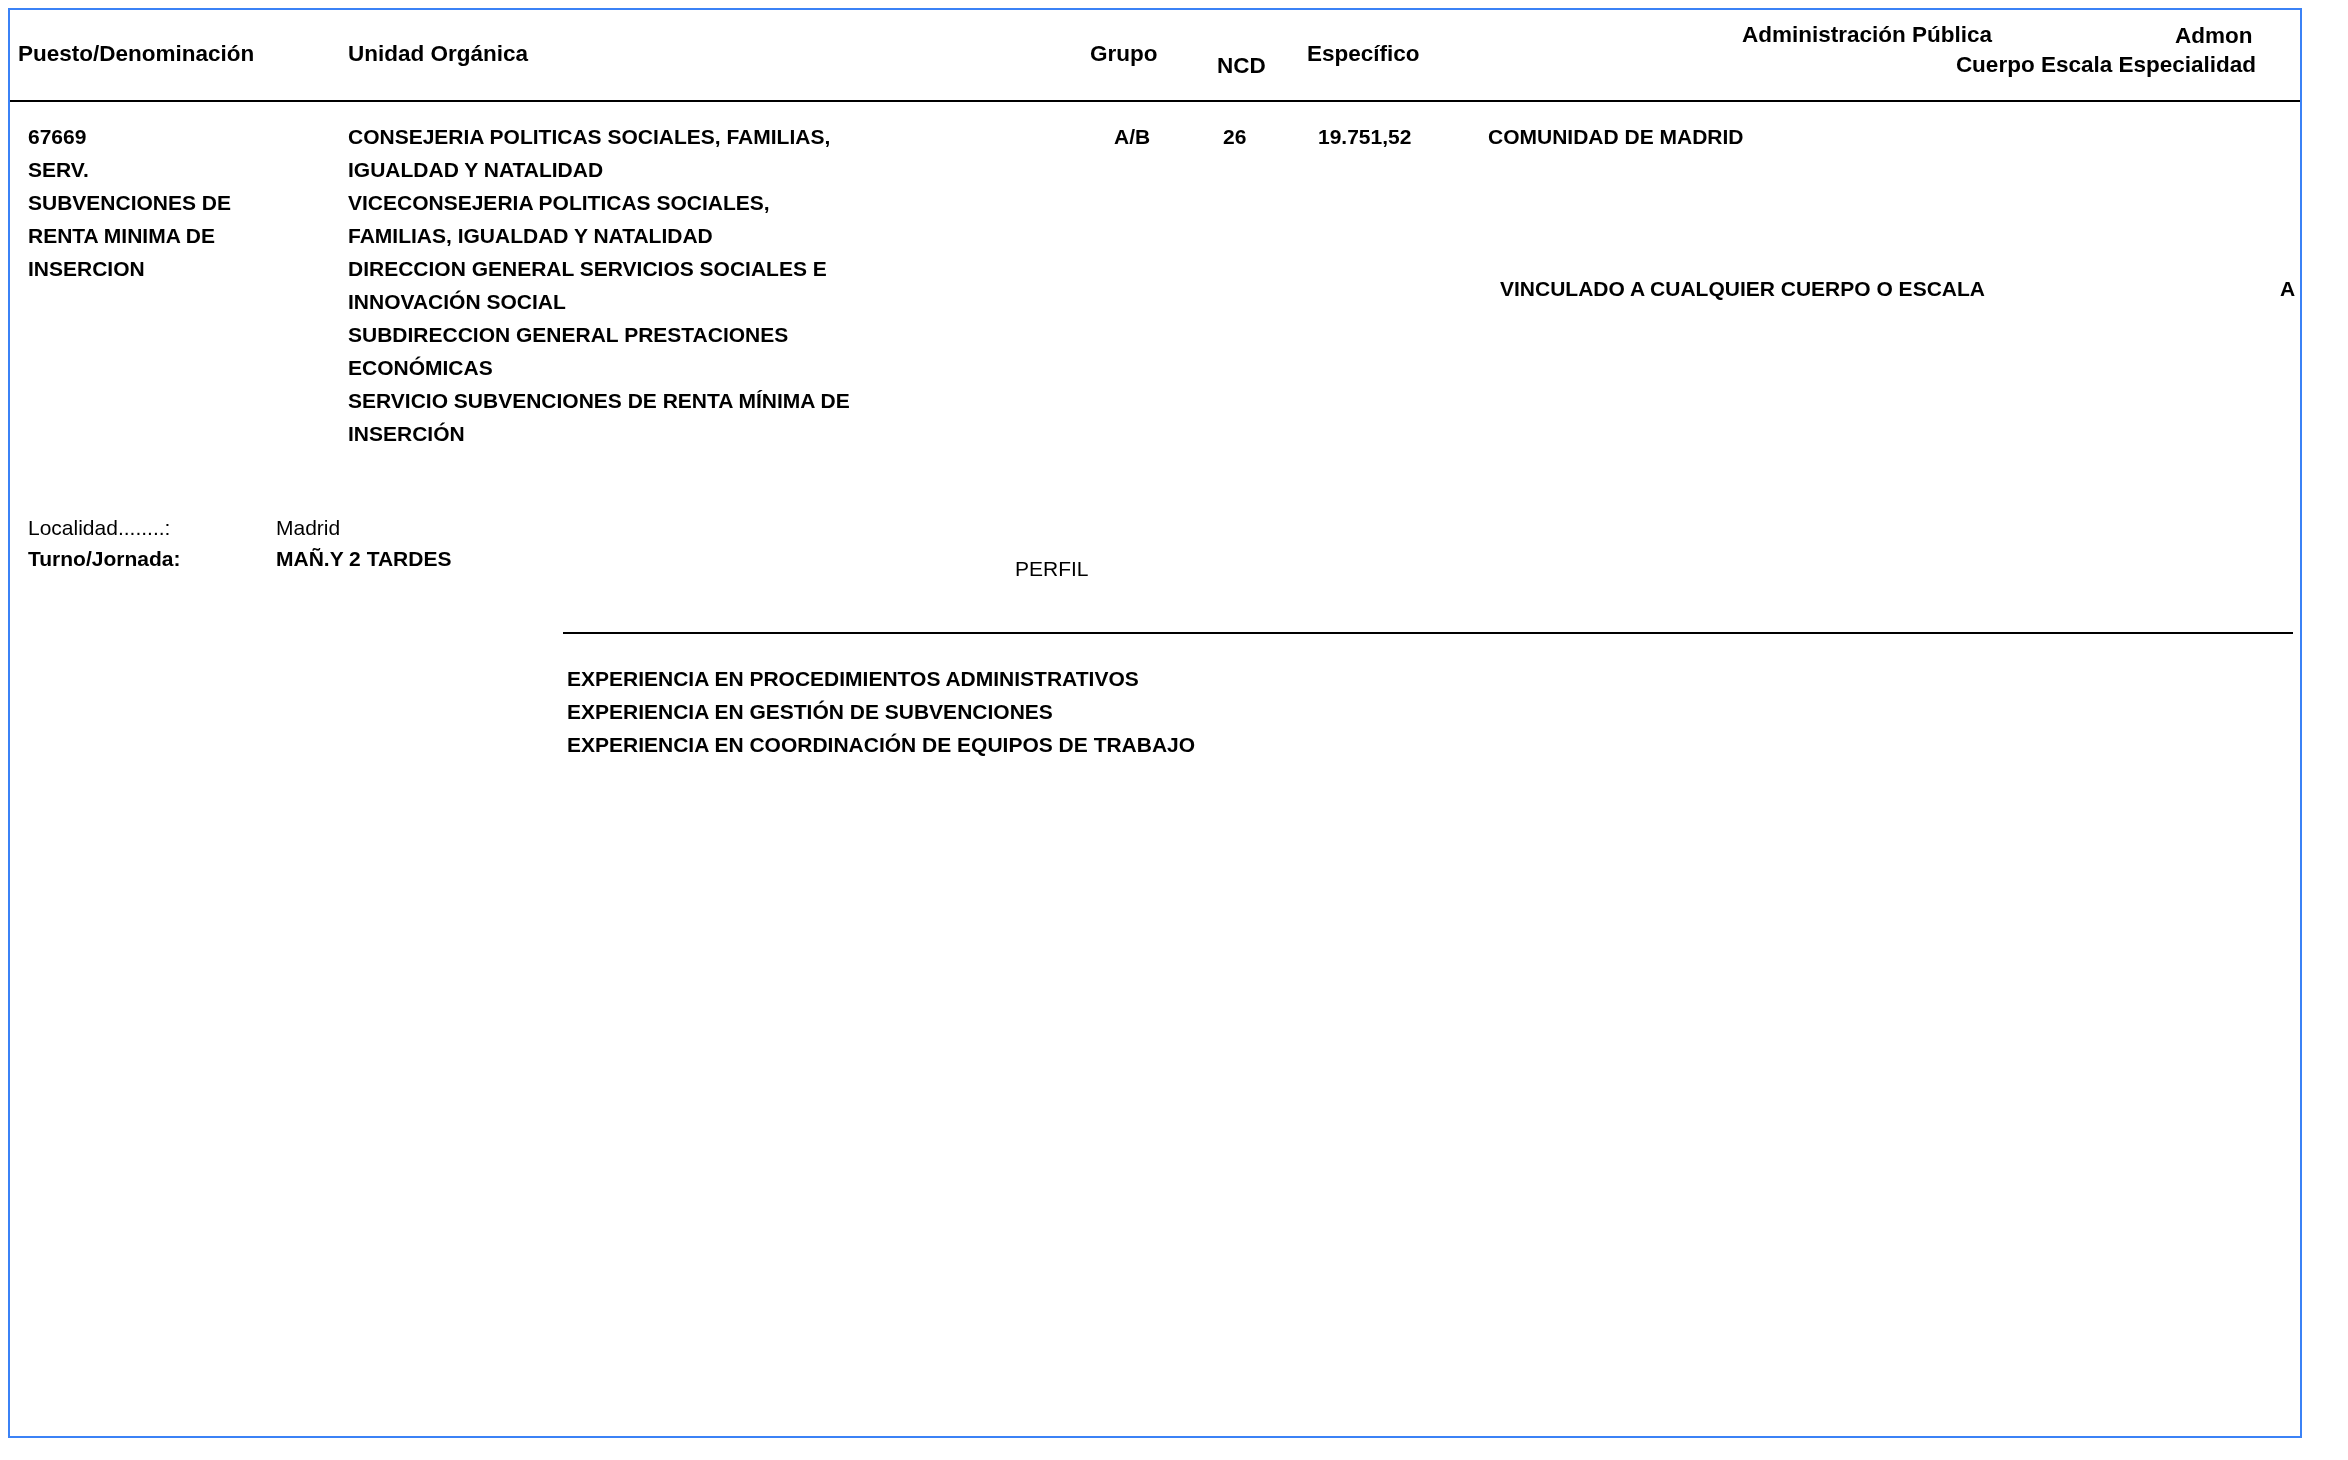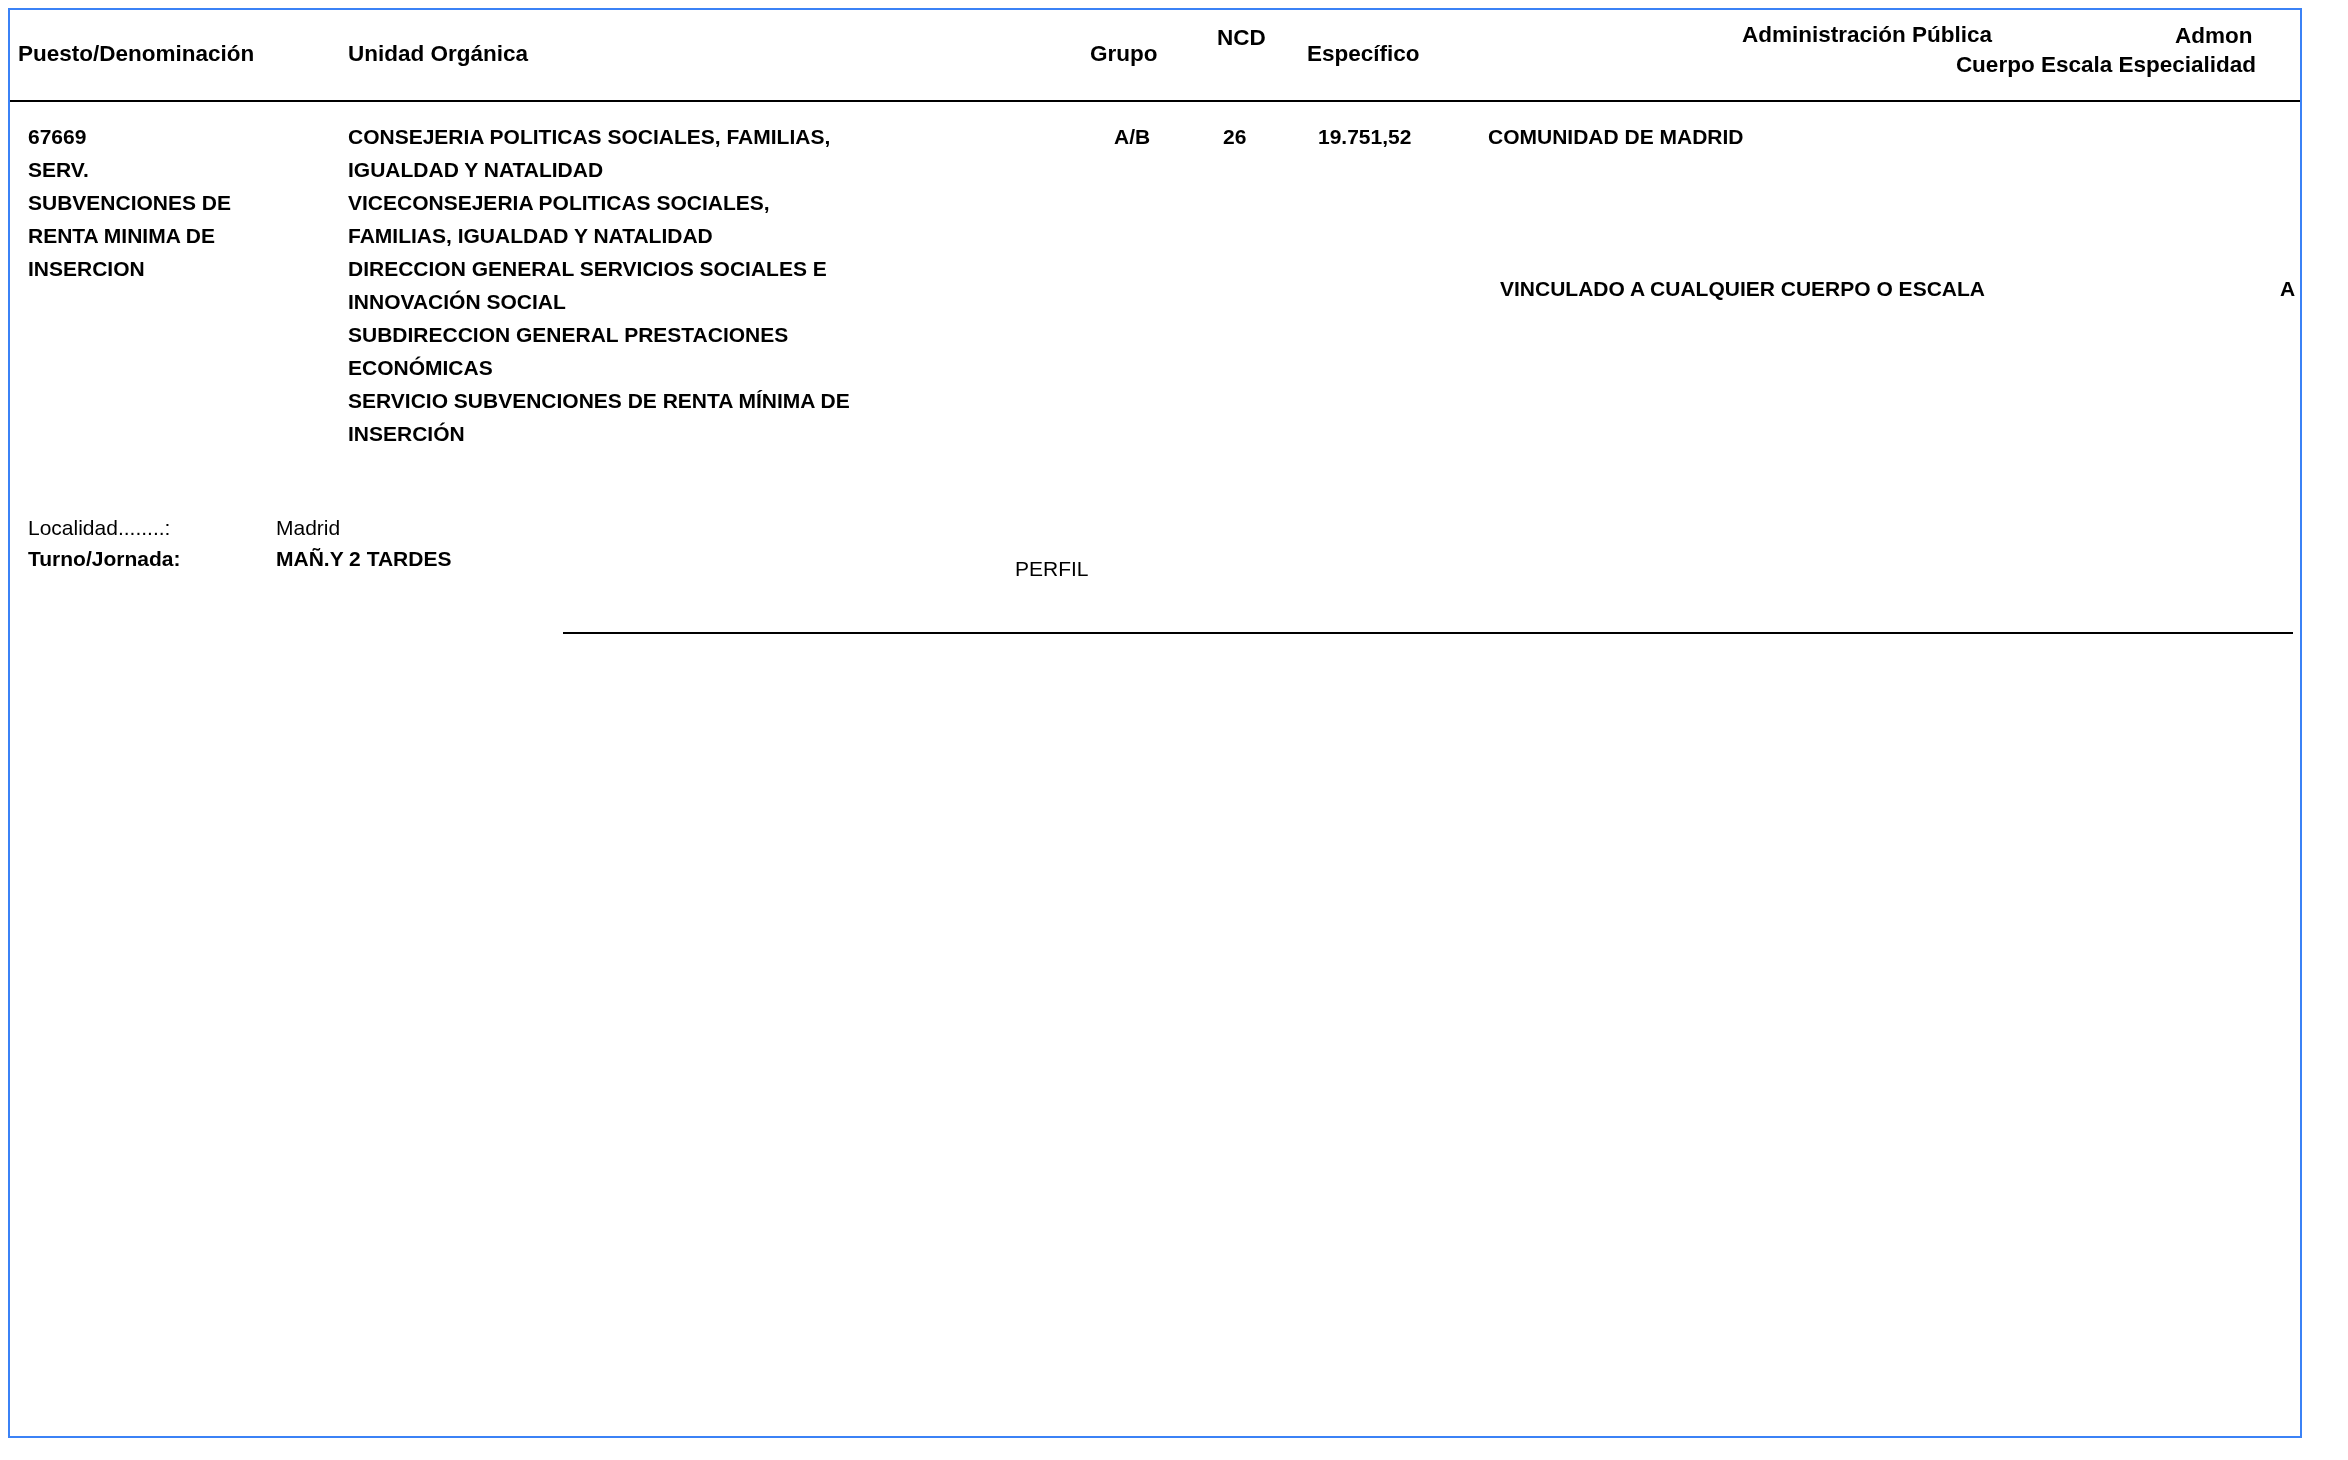--- a/index.html
+++ b/index.html
@@ -41,21 +41,21 @@
   .hdr {
     position: absolute;
     font-size: 22.5px;
     font-weight: bold;
     line-height: 28px;
     white-space: nowrap;
   }
   .hdr-puesto   { left: 8px;    top: 30px; }
   .hdr-unidad   { left: 338px;  top: 30px; }
   .hdr-grupo    { left: 1080px; top: 30px; }
-  .hdr-ncd      { left: 1207px; top: 14px; }
+  .hdr-ncd      { left: 1207px; top: 42px; }
   .hdr-espec    { left: 1297px; top: 30px; }
   .hdr-admpub   { left: 1468px; top: 11px; width: 778px; text-align: center; }
   .hdr-cuerpo   { left: 1468px; top: 41px; width: 778px; text-align: right; }
   .hdr-admon    { left: 2165px; top: 12px; }
 
   .body-area {
     position: absolute;
     left: 0;
     top: 92px;
     width: 100%;
@@ -209,16 +209,21 @@
         <span class="localidad-label">Localidad........:</span><span>Madrid</span>
       </div>
 
       <div class="turno-row">
         <span class="turno-label">Turno/Jornada:</span><span>MAÑ.Y 2 TARDES</span>
       </div>
 
       <div class="perfil-title">PERFIL</div>
       <div class="perfil-rule"></div>
 
+      <div class="perfil-list">
+        <span class="perfil-item">EXPERIENCIA EN PROCEDIMIENTOS ADMINISTRATIVOS</span>
+        <span class="perfil-item">EXPERIENCIA EN GESTIÓN DE SUBVENCIONES</span>
+        <span class="perfil-item">EXPERIENCIA EN COORDINACIÓN DE EQUIPOS DE TRABAJO</span>
+      </div>
 
     </div>
   </div>
 </div>
 
 </body></html>

